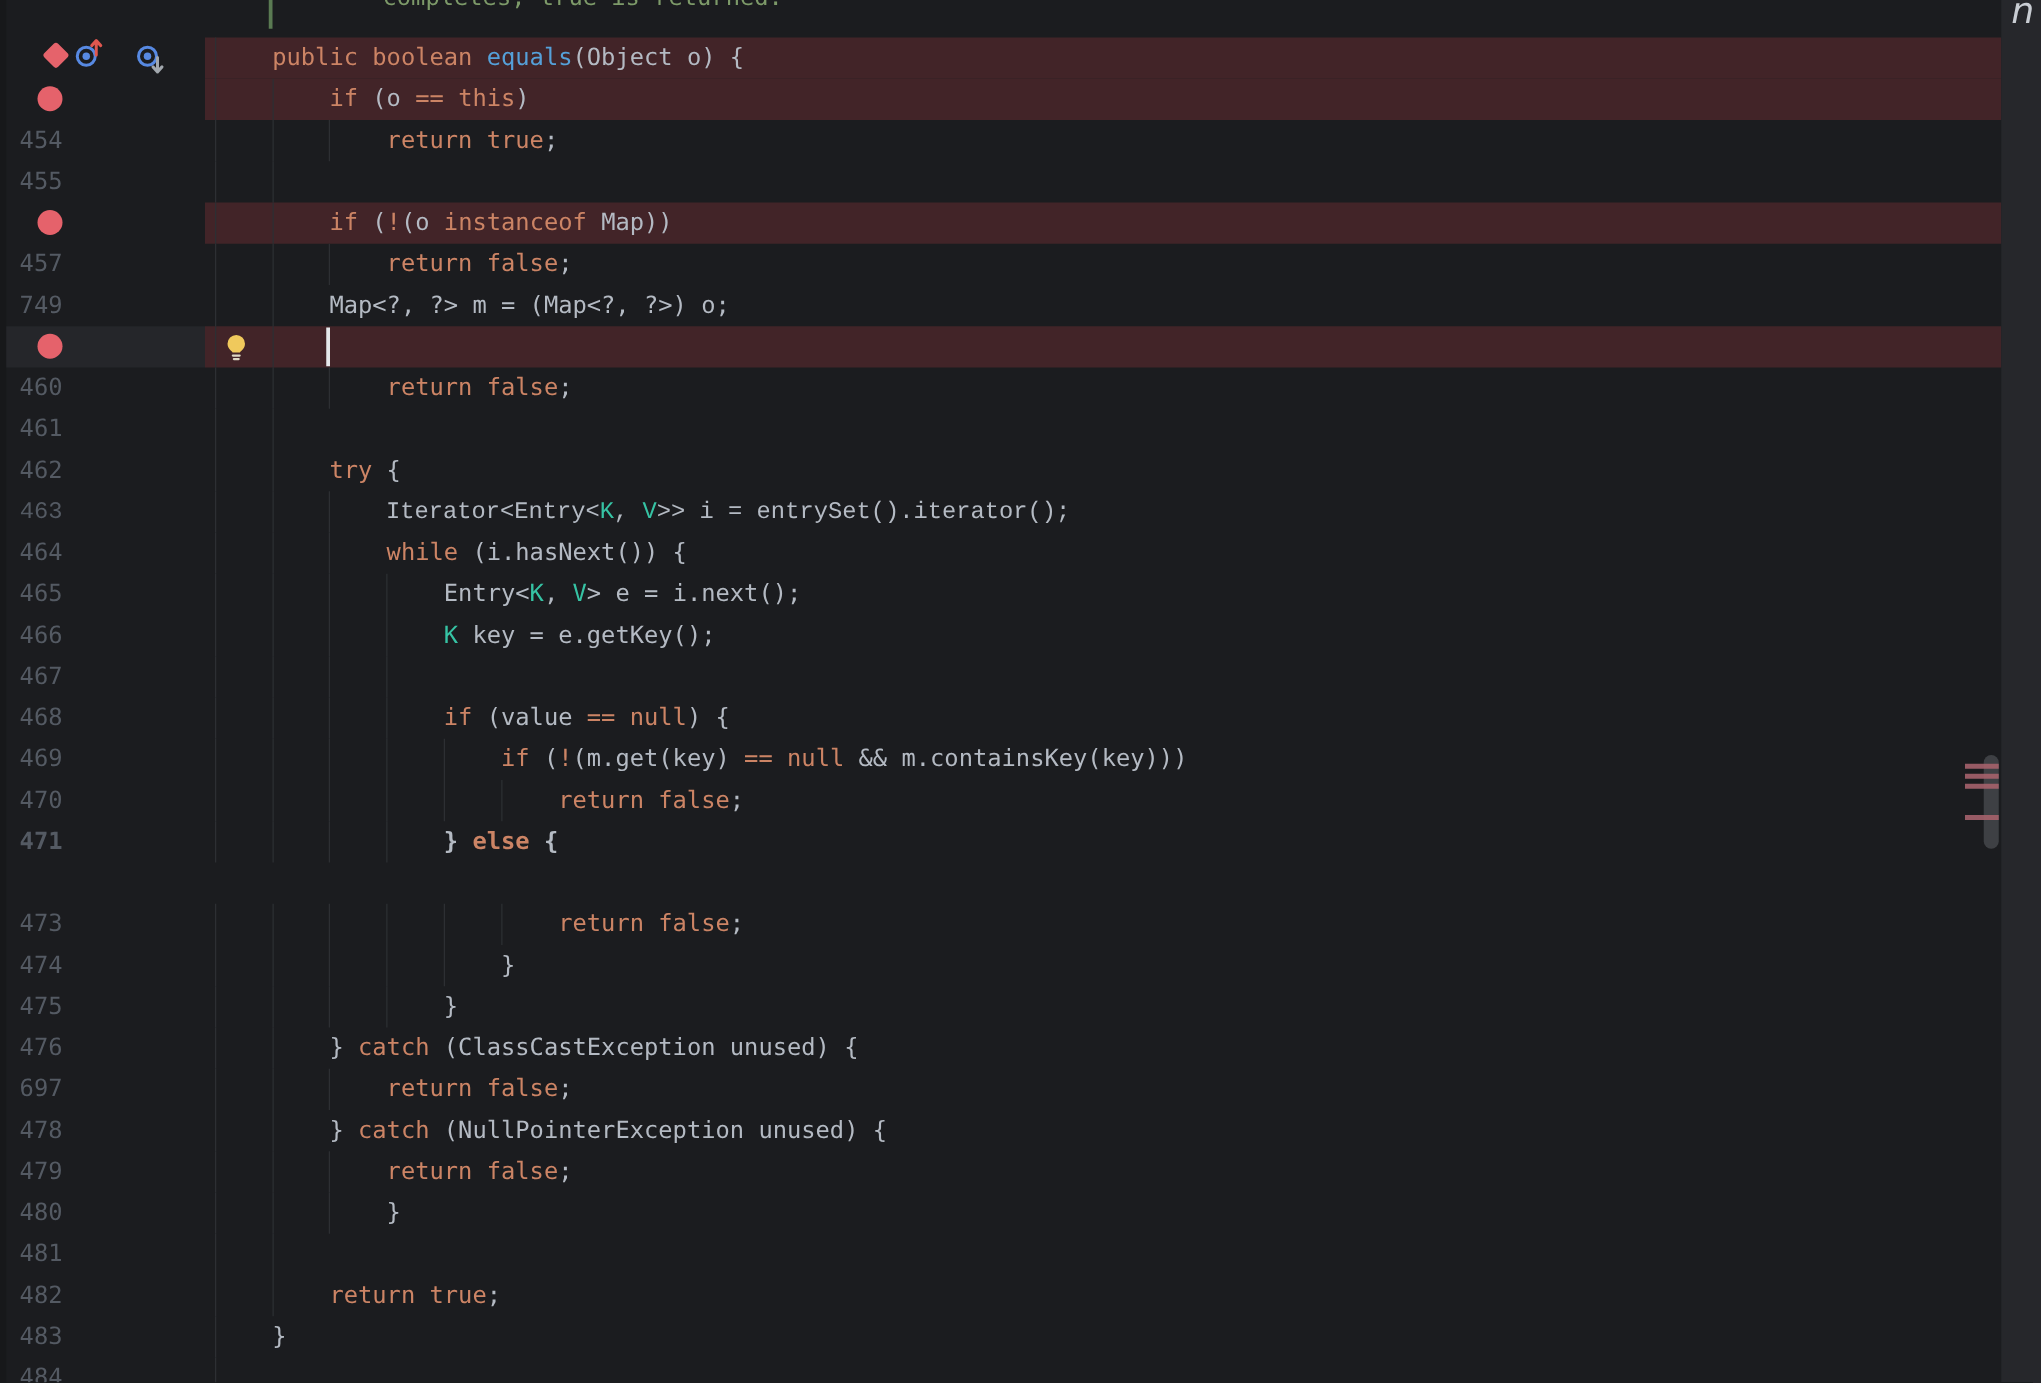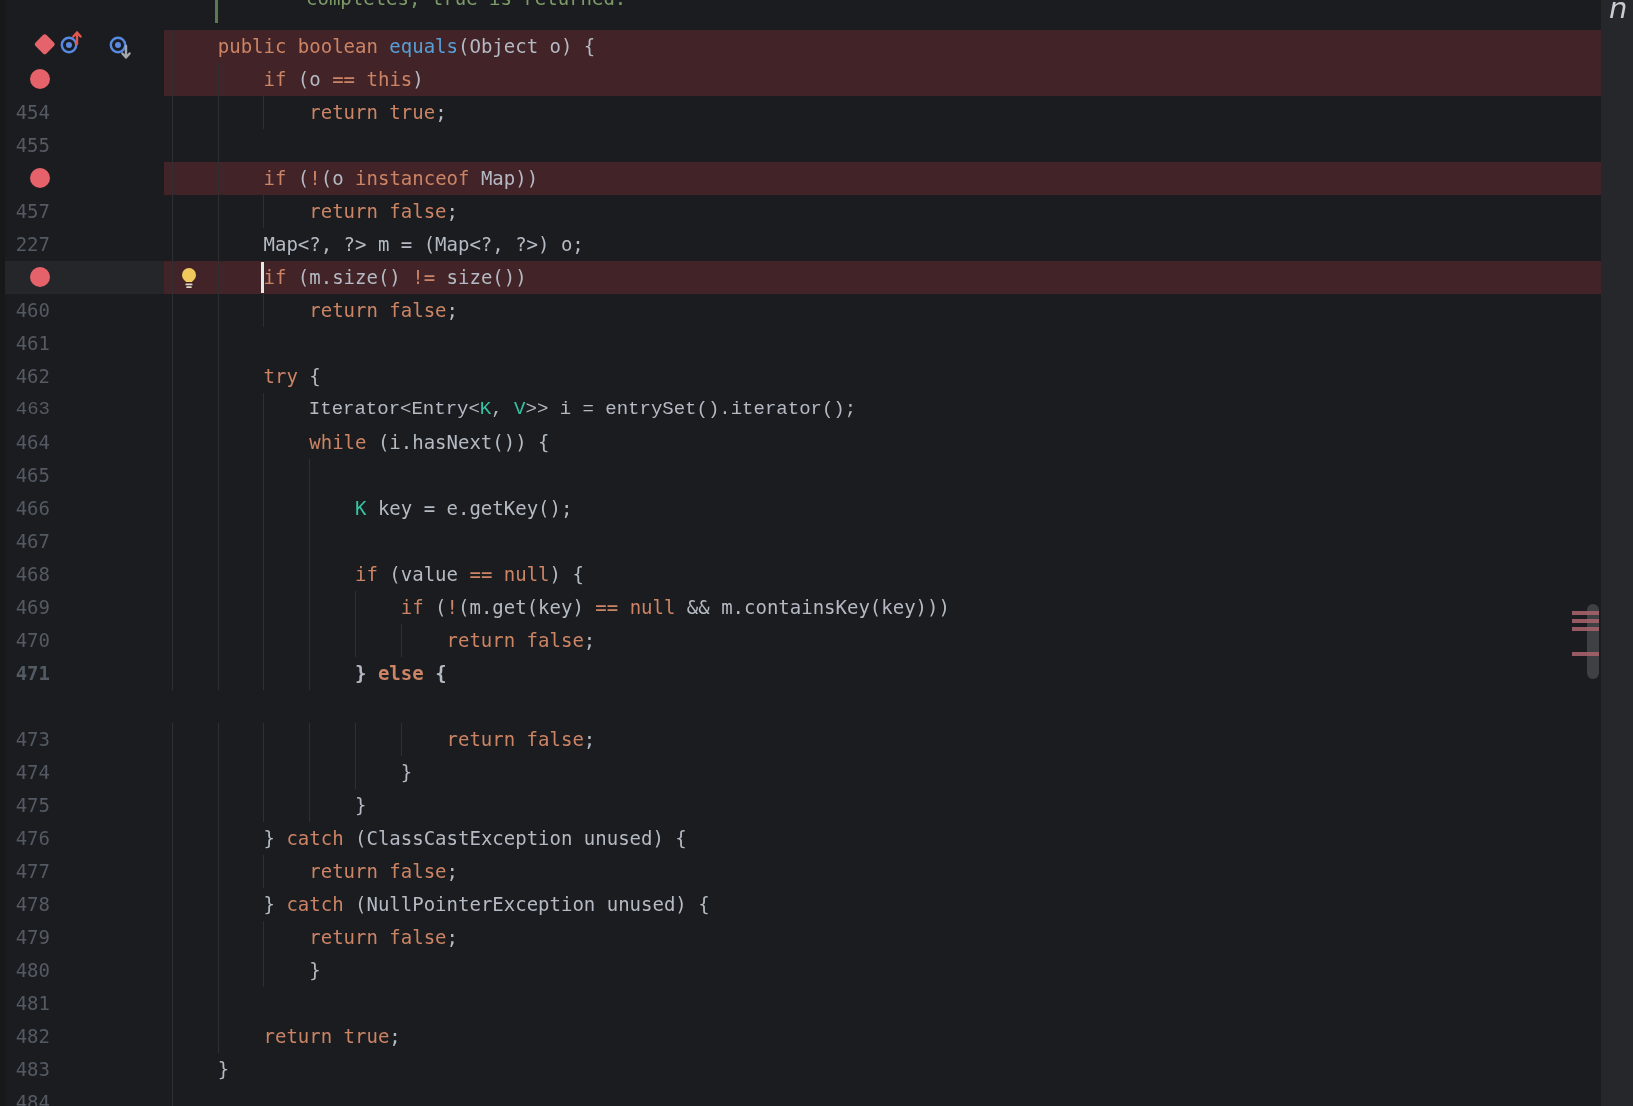--- a/index.html
+++ b/index.html
@@ -91,38 +91,37 @@
       <div class="row" style="top: 195px;">
         <div class="guide" style="left: 172px;"></div>
         <div class="guide" style="left: 217.748px;"></div>
         <div class="guide" style="left: 263.496px;"></div>
         <div class="lnum">457</div>
         <div class="code"><span class="tok-p">            </span><span class="tok-k">return false</span><span class="tok-p">;</span></div>
       </div>
       <div class="row" style="top: 228px;">
         <div class="guide" style="left: 172px;"></div>
         <div class="guide" style="left: 217.748px;"></div>
-        <div class="lnum">227</div>
+        <div class="lnum">749</div>
         <div class="code"><span class="tok-p">        </span><span class="tok-p">Map&lt;?, ?&gt; m = (Map&lt;?, ?&gt;) o;</span></div>
       </div>
       <div class="row" style="top: 261px;">
         <div class="hl-bg"></div>
         <div class="gutter-tint"></div>
         <div class="guide" style="left: 172px;"></div>
         <div class="guide" style="left: 217.748px;"></div>
         <div class="bp-dot"></div>
         <div style="position: absolute; left: 178px; top: 5px;">
           <svg width="22" height="24" viewBox="0 0 22 24">
             <path d="M11 2 a7 7 0 0 1 7 7 c0 2.6-1.4 4.2-2.6 5.4 -0.6 0.6-1.4 1.1-1.4 1.6 h-6 c0-0.5-0.8-1-1.4-1.6 C5.4 13.2 4 11.6 4 9 a7 7 0 0 1 7-7 z" fill="#f0c95c"></path>
             <rect x="7.4" y="17.5" width="7.2" height="1.8" rx="0.9" fill="#ddd6c4"></rect>
             <rect x="8.2" y="20.3" width="5.6" height="1.8" rx="0.9" fill="#ddd6c4"></rect>
           </svg>
         </div>
         <div class="cursor"></div>
-        <div class="code"><span class="tok-p">        </span><span class="tok-k">if </span><span class="tok-p">(m.size() </span><span class="tok-k">!=</span><span class="tok-p"> size())</span></div>
       </div>
       <div class="row" style="top: 294px;">
         <div class="guide" style="left: 172px;"></div>
         <div class="guide" style="left: 217.748px;"></div>
         <div class="guide" style="left: 263.496px;"></div>
         <div class="lnum">460</div>
         <div class="code"><span class="tok-p">            </span><span class="tok-k">return false</span><span class="tok-p">;</span></div>
       </div>
       <div class="row" style="top: 327px;">
         <div class="guide" style="left: 172px;"></div>
@@ -148,20 +147,21 @@
         <div class="guide" style="left: 263.496px;"></div>
         <div class="lnum">464</div>
         <div class="code"><span class="tok-p">            </span><span class="tok-k">while </span><span class="tok-p">(i.hasNext()) {</span></div>
       </div>
       <div class="row" style="top: 459px;">
         <div class="guide" style="left: 172px;"></div>
         <div class="guide" style="left: 217.748px;"></div>
         <div class="guide" style="left: 263.496px;"></div>
         <div class="guide" style="left: 309.244px;"></div>
         <div class="lnum">465</div>
+        <div class="code"><span class="tok-p">                </span><span class="tok-p">Entry&lt;</span><span class="tok-t">K</span><span class="tok-p">, </span><span class="tok-t">V</span><span class="tok-p">&gt; e = i.next();</span></div>
       </div>
       <div class="row" style="top: 492px;">
         <div class="guide" style="left: 172px;"></div>
         <div class="guide" style="left: 217.748px;"></div>
         <div class="guide" style="left: 263.496px;"></div>
         <div class="guide" style="left: 309.244px;"></div>
         <div class="lnum">466</div>
         <div class="code"><span class="tok-p">                </span><span class="tok-t">K</span><span class="tok-p"> key = e.getKey();</span></div>
       </div>
       <div class="row" style="top: 525px;">
@@ -236,21 +236,21 @@
       <div class="row" style="top: 822px;">
         <div class="guide" style="left: 172px;"></div>
         <div class="guide" style="left: 217.748px;"></div>
         <div class="lnum">476</div>
         <div class="code"><span class="tok-p">        </span><span class="tok-p">} </span><span class="tok-k">catch </span><span class="tok-p">(ClassCastException unused) {</span></div>
       </div>
       <div class="row" style="top: 855px;">
         <div class="guide" style="left: 172px;"></div>
         <div class="guide" style="left: 217.748px;"></div>
         <div class="guide" style="left: 263.496px;"></div>
-        <div class="lnum">477</div>
+        <div class="lnum">697</div>
         <div class="code"><span class="tok-p">            </span><span class="tok-k">return false</span><span class="tok-p">;</span></div>
       </div>
       <div class="row" style="top: 888px;">
         <div class="guide" style="left: 172px;"></div>
         <div class="guide" style="left: 217.748px;"></div>
         <div class="lnum">478</div>
         <div class="code"><span class="tok-p">        </span><span class="tok-p">} </span><span class="tok-k">catch </span><span class="tok-p">(NullPointerException unused) {</span></div>
       </div>
       <div class="row" style="top: 921px;">
         <div class="guide" style="left: 172px;"></div>

